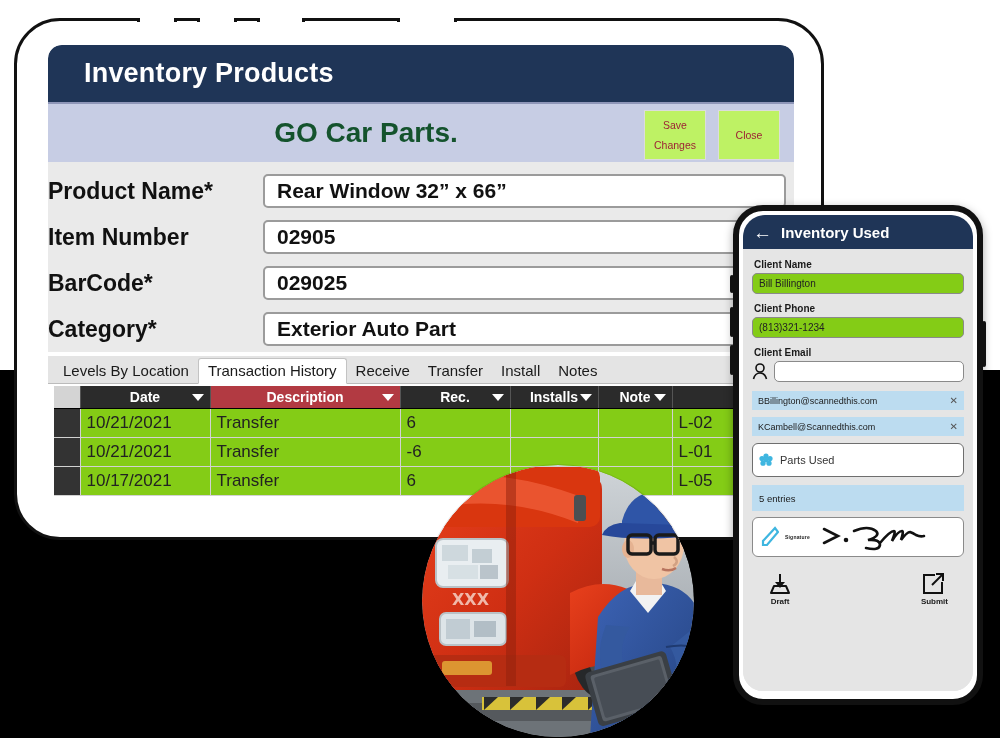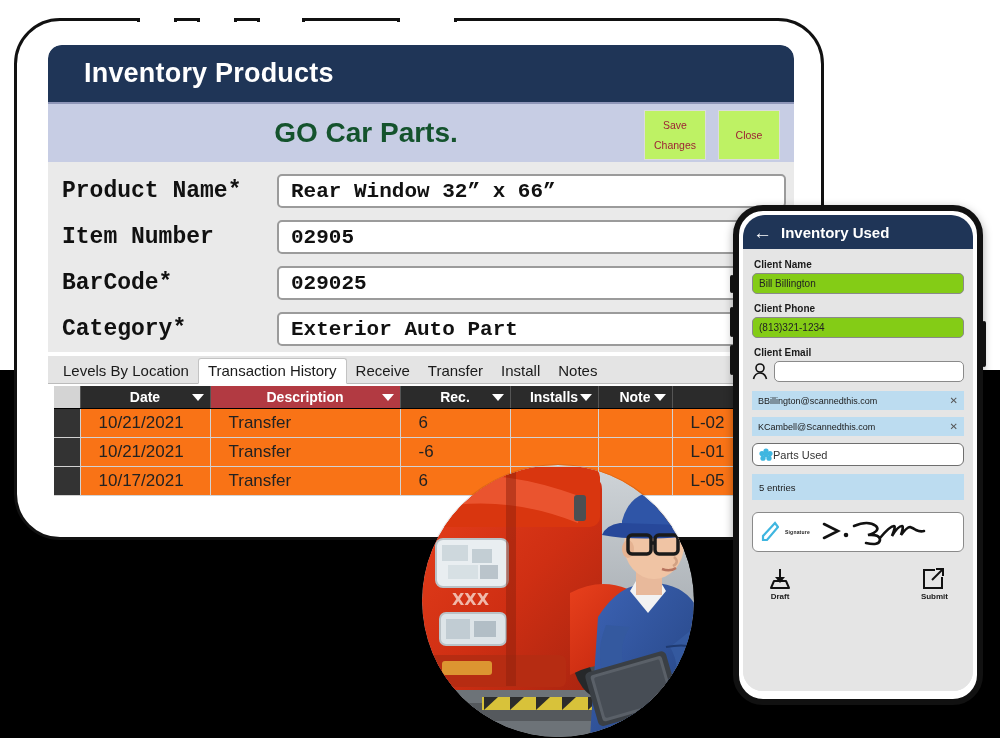--- a/index.html
+++ b/index.html
@@ -116,22 +116,20 @@
 
   
   .form-area {
     background: #eaeaea;
     padding: 6px 0 0 0;
   }
   .form-row {
     display: flex;
     align-items: center;
     height: 46px;
-    padding-left: 14px;
-    font-family: Liberation Mono, monospace;
   }
   .form-label {
     width: 215px;
     font-size: 23px;
     font-weight: bold;
     color: #111111;
     flex: none;
   }
   .form-input {
     flex: 1;
@@ -209,22 +207,22 @@
     position: absolute;
     right: 6px;
     top: 8px;
   }
   table.grid td {
     height: 28px;
     font-size: 17px;
     color: #222222;
     border-right: 1px solid #d2d2d2;
     border-bottom: 1px solid #d2d2d2;
-    padding: 0 18px;
-    background: #f97316;
+    padding: 0 6px;
+    background: #84cc16;
     white-space: nowrap;
     overflow: hidden;
   }
   table.grid td.rowhdr {
     background: #333333;
     width: 26px;
     padding: 0;
   }
 
   
@@ -333,42 +331,42 @@
     align-items: center;
     justify-content: space-between;
     padding: 0 6px 0 6px;
     font-size: 9px;
     color: #1a1a1a;
     margin-bottom: 7px;
     box-sizing: border-box;
   }
   .chip .x { font-size: 10px; color: #555; padding-left: 6px; }
   .ph-parts {
-    height: 23px;
+    height: 34px;
     background: #ffffff;
     border: 1px solid #6e6e6e;
     border-radius: 6px;
     display: flex;
     align-items: center;
-    gap: 0;
+    gap: 7px;
     padding-left: 6px;
     font-size: 11px;
     color: #333;
     margin-bottom: 8px;
     box-sizing: border-box;
   }
   .ph-entries {
     height: 26px;
     background: #bcdcf0;
     display: flex;
     align-items: center;
     padding-left: 7px;
     font-size: 9.5px;
     color: #1a1a1a;
-    margin-bottom: 12px;
+    margin-bottom: 6px;
   }
   .ph-sign {
     height: 40px;
     background: #ffffff;
     border: 1px solid #8a8a8a;
     border-radius: 6px;
     display: flex;
     align-items: center;
     padding-left: 6px;
     gap: 6px;

